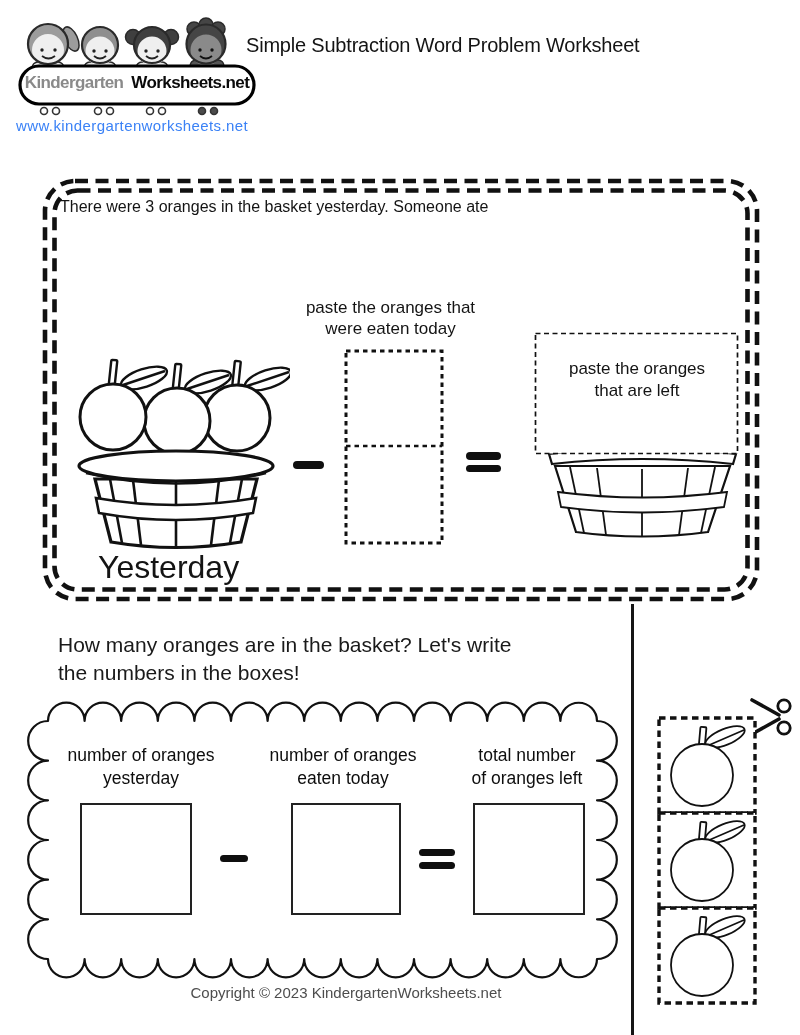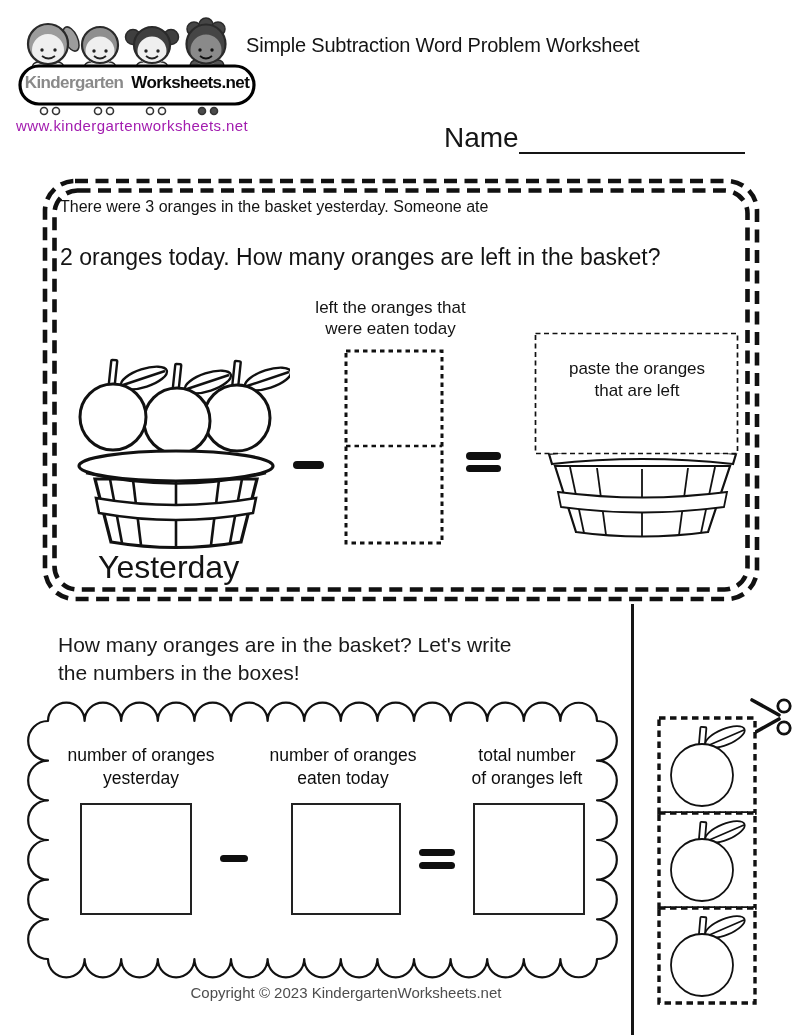--- a/index.html
+++ b/index.html
@@ -6,21 +6,21 @@
   .page{position:relative;width:800px;height:1035px;background:#fff;overflow:hidden;
         font-family:"Liberation Sans",sans-serif;color:#111;}
   .abs{position:absolute;}
   .nowrap{white-space:nowrap;}
   .center{text-align:center;}
   
   .logo-text{left:20px;top:66px;width:234px;height:34px;display:flex;align-items:center;justify-content:center;
              font-weight:700;font-size:17px;letter-spacing:-0.6px;white-space:nowrap;}
   .logo-text .gray{color:#8a8a8a;}
   .logo-text .black{color:#0a0a0a;margin-left:8px;}
-  .website{left:16px;top:117px;font-size:15px;color:#a21caf;letter-spacing:0.4px;}
+  .website{left:16px;top:117px;font-size:15px;color:#3b82f6;letter-spacing:0.4px;}
   .title{left:246px;top:34px;font-size:20px;letter-spacing:-0.2px;color:#141414;}
   .name-row{left:444px;top:120px;display:flex;align-items:flex-end;}
   .name-label{font-size:28px;color:#151515;}
   .name-line{display:inline-block;width:226px;height:32px;border-bottom:2.6px solid #151515;}
   
   .problem-line1{left:60px;top:198px;font-size:16px;color:#141414;}
   .problem-line2{left:60px;top:244px;font-size:23px;color:#141414;}
   .paste-eaten-label{left:283px;top:297px;width:215px;font-size:17px;line-height:21px;color:#141414;}
   .paste-left-label{left:537px;top:358px;width:200px;font-size:17px;line-height:22px;color:#141414;}
   .yesterday{left:98px;top:549px;font-size:32px;color:#141414;}
@@ -93,35 +93,30 @@
     <rect x="6" y="54" width="234" height="38" rx="19" fill="#fff" stroke="#000" stroke-width="3.2"></rect>
   </svg>
   <div class="abs logo-text">
     <span class="gray">Kindergarten</span>
       <span class="black">Worksheets.net</span>
   </div>
   <div class="abs website nowrap">www.kindergartenworksheets.net</div>
 
   <div class="abs title nowrap">Simple Subtraction Word Problem Worksheet</div>
 
-  <div class="abs name-row">
-    <span class="name-label">Name</span>
-    <span class="name-line"></span>
-  </div>
 
   <svg class="abs" style="left:40px;top:176px;" width="722" height="430" viewBox="0 0 722 430">
     <rect x="5" y="5" width="712" height="418" rx="30" fill="#fff" stroke="#111" stroke-width="4.6" stroke-dasharray="13 7.5"></rect>
     <rect x="14.5" y="14.5" width="693" height="399" rx="23" fill="none" stroke="#111" stroke-width="4.6" stroke-dasharray="13 7.5"></rect>
   </svg>
 
   <div class="abs problem-line1 nowrap">There were 3 oranges in the basket yesterday. Someone ate</div>
-  <div class="abs problem-line2 nowrap">2 oranges today. How many oranges are left in the basket?</div>
 
   <div class="abs paste-eaten-label center">
-    <div>left the oranges that</div>
+    <div>paste the oranges that</div>
     <div>were eaten today</div>
   </div>
 
   <svg class="abs" style="left:70px;top:352px;" width="220" height="205" viewBox="0 0 220 205">
     <g stroke="#111" fill="#fff">
 
       <g stroke-width="2.4">
         <rect x="163.5" y="9" width="6" height="26" rx="1" transform="rotate(6 166 22)"></rect>
         <ellipse cx="198" cy="27" rx="24" ry="9" transform="rotate(-18 198 27)"></ellipse>
         <line x1="177" y1="34" x2="219" y2="20"></line>

